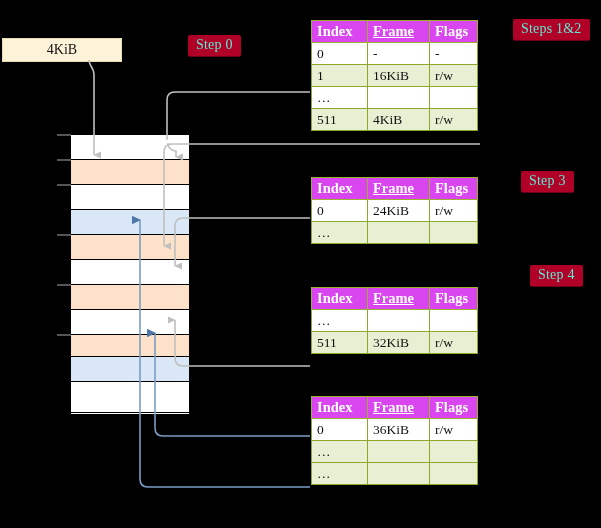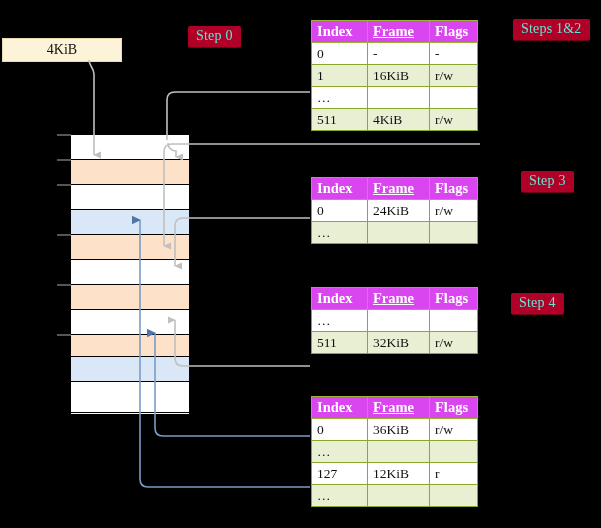--- a/index.html
+++ b/index.html
@@ -47,24 +47,24 @@
   svg.overlay{position:absolute;left:0;top:0;width:601px;height:528px;
               pointer-events:none;}
 </style>
 </head>
 <body>
 
 <div class="stage">
 
   <div class="kibbox" style="left:2px;top:38px;width:118px;">4KiB</div>
 
-  <div class="badge" style="left:188px;top:26px;">Step 0</div>
+  <div class="badge" style="left:188px;top:35px;">Step 0</div>
   <div class="badge" style="left:513px;top:19px;">Steps 1&amp;2</div>
   <div class="badge" style="left:521px;top:159px;margin-top:12px;">Step 3</div>
-  <div class="badge" style="left:511px;top:265px;margin-top:28px;">Step 4</div>
+  <div class="badge" style="left:530px;top:265px;">Step 4</div>
 
   <div class="memcol" style="left:70px;top:134px;width:120px;height:281px;">
     <div class="memrow m-white" style="top:0px;height:25px;"></div>
     <div class="memrow m-orange" style="top:25px;height:25px;"></div>
     <div class="memrow m-white" style="top:50px;height:25px;"></div>
     <div class="memrow m-blue" style="top:75px;height:25px;"></div>
     <div class="memrow m-orange" style="top:100px;height:25px;"></div>
     <div class="memrow m-white" style="top:125px;height:25px;"></div>
     <div class="memrow m-orange" style="top:150px;height:25px;"></div>
     <div class="memrow m-white" style="top:175px;height:25px;"></div>
@@ -204,25 +204,20 @@
     <tr class="plain">
       <td>0</td>
       <td>36KiB</td>
       <td>r/w</td>
     </tr>
     <tr class="alt">
       <td>…</td>
       <td></td>
       <td></td>
     </tr>
-    <tr class="plain">
-      <td>127</td>
-      <td>12KiB</td>
-      <td>r</td>
-    </tr>
     <tr class="alt">
       <td>…</td>
       <td></td>
       <td></td>
     </tr>
   </tbody>
     </table>
 
 </div>
 

